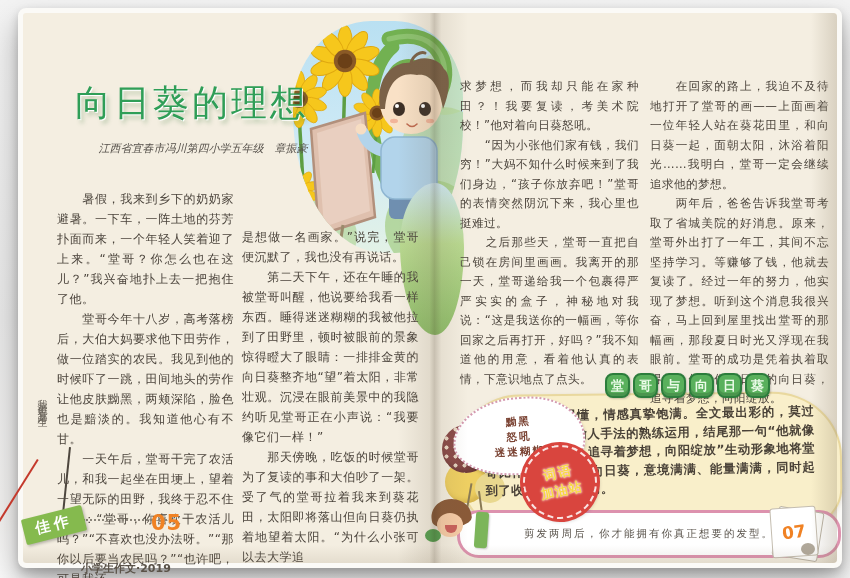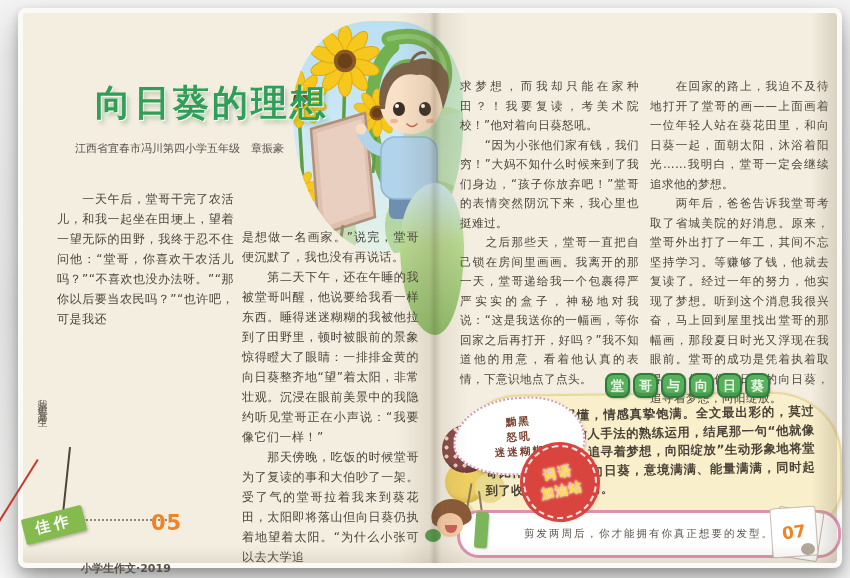--- a/index.html
+++ b/index.html
@@ -20,25 +20,25 @@
   
   .margin-label{position:absolute;left:12px;top:378px;writing-mode:vertical-rl;
     font-size:10px;letter-spacing:3px;color:#6b655c;z-index:4;}
   .post-line-red{position:absolute;left:14px;top:446px;width:2px;height:76px;background:#c4392c;
     transform:rotate(32deg);transform-origin:top left;z-index:4;}
   .post-line-dark{position:absolute;left:46px;top:434px;width:2px;height:84px;background:#4d463e;
     transform:rotate(6deg);transform-origin:top left;z-index:4;}
   .award-tag{position:absolute;left:0px;top:499px;background:#85ba4e;color:#fff;
     font-weight:bold;font-size:15px;letter-spacing:4px;padding:3px 12px 4px 12px;
     transform:rotate(-14deg);border-radius:2px;box-shadow:1px 2px 3px rgba(0,0,0,.25);z-index:5;}
-  .essay-title{position:absolute;left:52px;top:66px;font-size:36px;font-weight:bold;
+  .essay-title{position:absolute;left:52px;top:66px;font-size:36px;font-weight:normal;
     color:#2f9e57;letter-spacing:3px;z-index:3;
-    text-shadow:1px 1px 0 #ffffff,3px 4px 4px rgba(70,130,70,.35);margin-left:20px;}
-  .byline1{position:absolute;left:52px;top:128px;width:256px;
-    font-size:11px;color:#55504a;z-index:3;}
+    text-shadow:1px 1px 0 #ffffff,3px 4px 4px rgba(70,130,70,.35);}
+  .byline1{position:absolute;left:52px;top:128px;width:256px;text-align:center;
+    font-size:11px;color:#55504a;z-index:3;font-style:italic;}
   .byline2{position:absolute;left:120px;top:150px;width:188px;text-align:center;
     font-size:11px;color:#55504a;z-index:3;}
   .col{position:absolute;text-align:justify;color:#4b443c;z-index:3;}
   .col .para{margin:0;}
   .col-left{font-size:12px;line-height:20px;letter-spacing:.5px;}
   .col-right{font-size:11.6px;line-height:19.5px;letter-spacing:.4px;}
   .col1{left:34px;top:176px;width:177px;}
   .col2{left:219px;top:214px;width:177px;}
   .col3{left:437px;top:64px;width:179px;}
   .col4{left:627px;top:64px;width:179px;}
@@ -130,20 +130,22 @@
 
     <div class="margin-label">我家也有高考生</div>
     <div class="post-line-red overlay"></div>
     <div class="post-line-dark overlay"></div>
     <div class="award-tag">佳作</div>
 
     <div class="essay-title">向日葵的理想</div>
     <div class="byline1">江西省宜春市冯川第四小学五年级　章振豪</div>
 
     <div class="col col-left col1">
+        <p class="para">　　暑假，我来到乡下的奶奶家避暑。一下车，一阵土地的芬芳扑面而来，一个年轻人笑着迎了上来。“堂哥？你怎么也在这儿？”我兴奋地扑上去一把抱住了他。</p>
+        <p class="para">　　堂哥今年十八岁，高考落榜后，大伯大妈要求他下田劳作，做一位踏实的农民。我见到他的时候吓了一跳，田间地头的劳作让他皮肤黝黑，两颊深陷，脸色也是黯淡的。我知道他心有不甘。</p>
         <p class="para">　　一天午后，堂哥干完了农活儿，和我一起坐在田埂上，望着一望无际的田野，我终于忍不住问他：“堂哥，你喜欢干农活儿吗？”“不喜欢也没办法呀。”“那你以后要当农民吗？”“也许吧，可是我还</p>
       </div>
     <div class="col col-left col2">
         <p class="para">是想做一名画家。”说完，堂哥便沉默了，我也没有再说话。</p>
         <p class="para">　　第二天下午，还在午睡的我被堂哥叫醒，他说要给我看一样东西。睡得迷迷糊糊的我被他拉到了田野里，顿时被眼前的景象惊得瞪大了眼睛：一排排金黄的向日葵整齐地“望”着太阳，非常壮观。沉浸在眼前美景中的我隐约听见堂哥正在小声说：“我要像它们一样！”</p>
         <p class="para">　　那天傍晚，吃饭的时候堂哥为了复读的事和大伯吵了一架。受了气的堂哥拉着我来到葵花田，太阳即将落山但向日葵仍执着地望着太阳。“为什么小张可以去大学追</p>
       </div>
 
     <div class="footer-dots"></div>
     <div class="footer-brand">小学生作文·2019</div>

